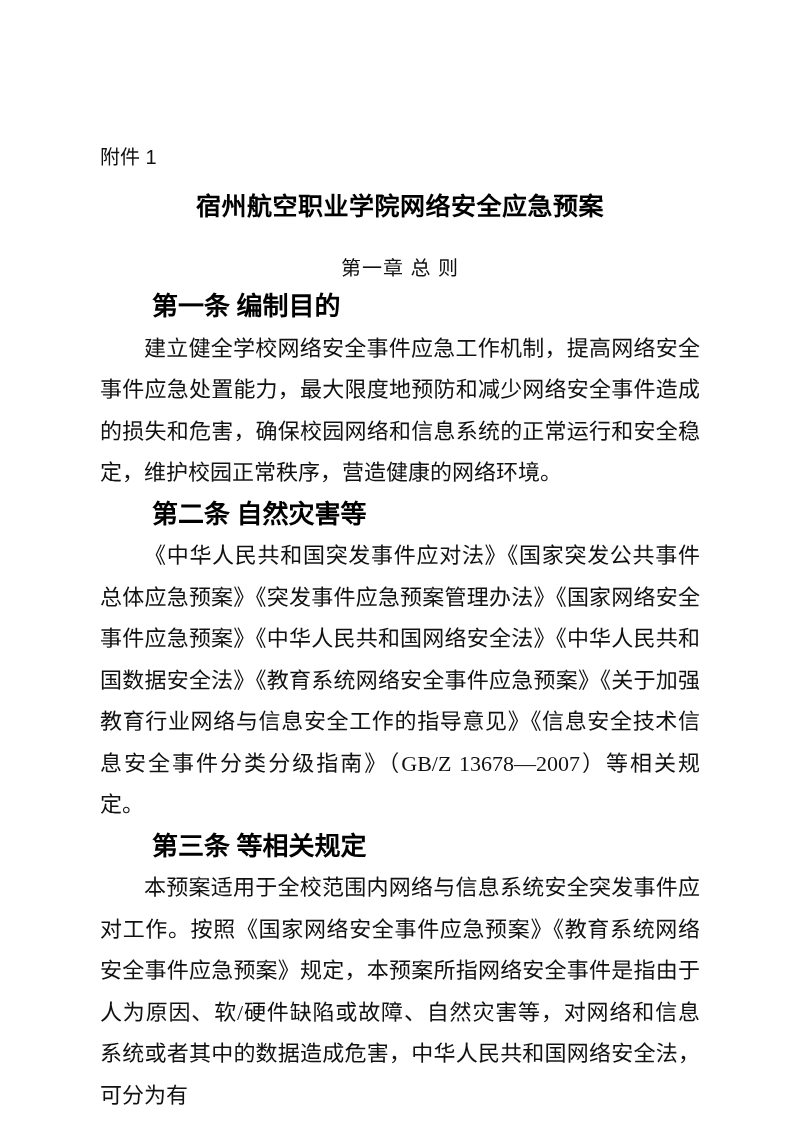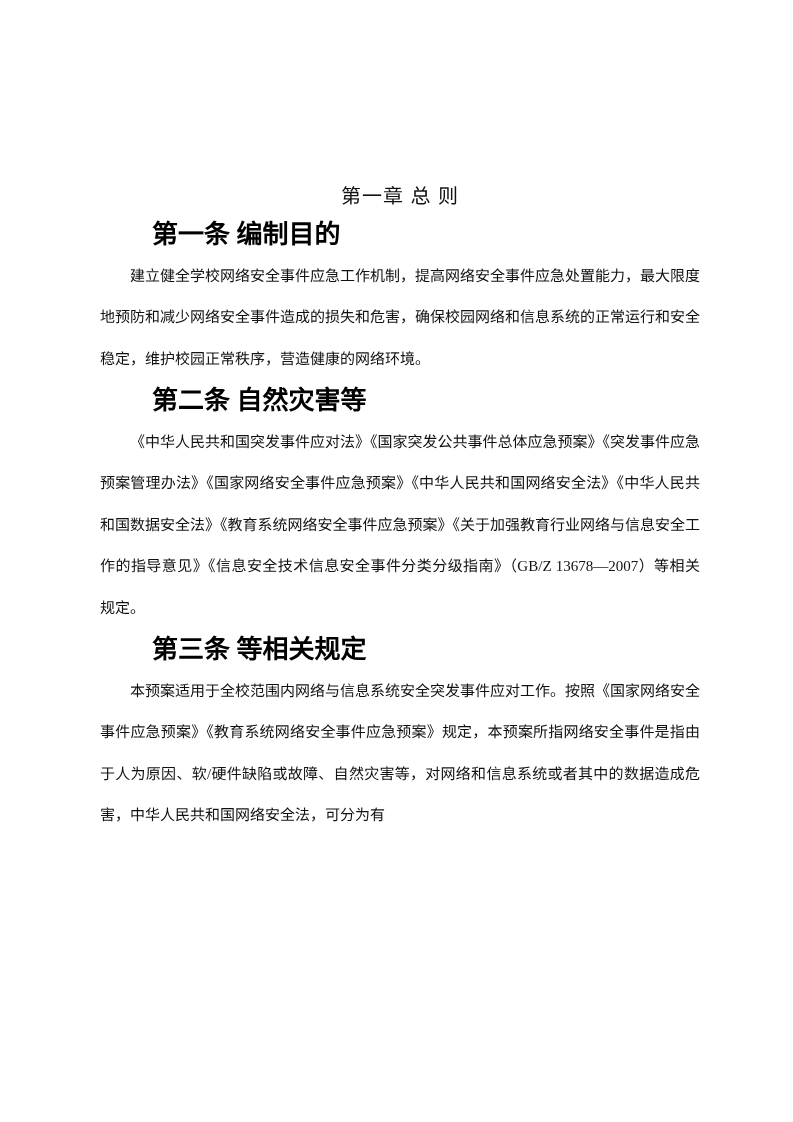--- a/index.html
+++ b/index.html
@@ -56,34 +56,36 @@
     font-weight: bold;
     font-size: 26px;
     line-height: 41.5px;
     text-indent: 2em;
     color: #000000;
   }
   .article-body {
     margin: 0;
     font-family: "Liberation Serif", "DejaVu Serif", serif;
     font-weight: normal;
-    font-size: 15px;
+    font-size: 22px;
     line-height: 41.5px;
     text-indent: 2em;
     text-align: justify;
     color: #111111;
   }
 </style>
 </head>
 <body>
 
 <div class="page">
   <div class="content">
 
+    <div class="attachment-label">附件 1</div>
 
+    <h1 class="doc-title">宿州航空职业学院网络安全应急预案</h1>
 
     <h2 class="chapter-heading">第一章 总 则</h2>
 
     <section class="article-section">
       <h3 class="article-heading">第一条 编制目的</h3>
       <p class="article-body">建立健全学校网络安全事件应急工作机制，提高网络安全事件应急处置能力，最大限度地预防和减少网络安全事件造成的损失和危害，确保校园网络和信息系统的正常运行和安全稳定，维护校园正常秩序，营造健康的网络环境。</p>
     </section>
 
     <section class="article-section">
       <h3 class="article-heading">第二条 自然灾害等</h3>

